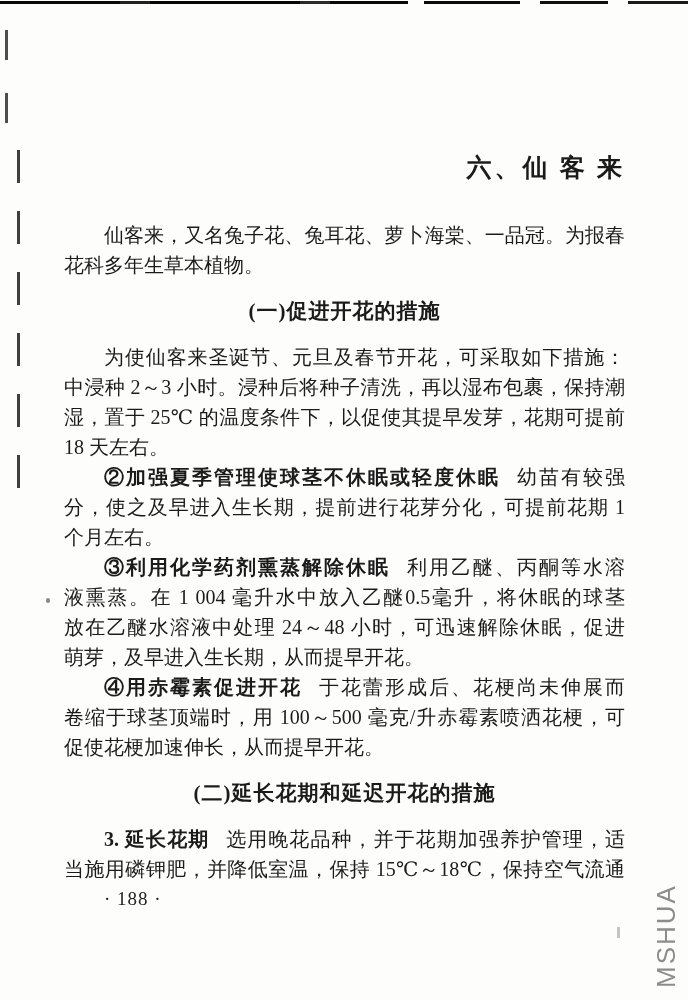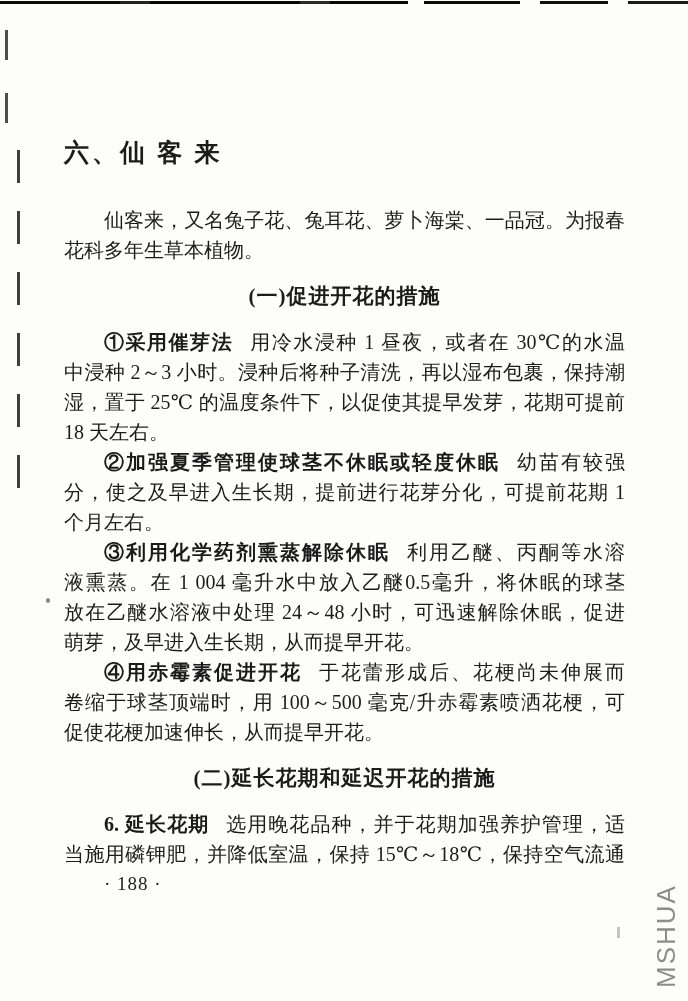--- a/index.html
+++ b/index.html
@@ -34,23 +34,23 @@
     background: repeating-linear-gradient(180deg, #3f3f3f 0 33px, rgba(0,0,0,0) 33px 61px);
   }
   .speck-a { position: absolute; left: 46px; top: 598px; width: 4px; height: 5px; background: #8a8a8a; border-radius: 2px; }
   .speck-b { position: absolute; left: 617px; top: 927px; width: 3px; height: 11px; background: #c4c4c4; }
 
   .content {
     position: absolute; left: 64px; top: 140px; width: 561px;
     font-size: 20px; line-height: 30px;
   }
   .doc-title {
-    margin: 0 0 39px 0;
+    margin: 15px 0 39px 0;
     font-size: 25px; line-height: 26px;
-    font-weight: bold; text-align: left;
+    font-weight: bold; text-align: right;
     letter-spacing: 3px;
   }
   .line {
     height: 30px; overflow: hidden;
     text-align: justify;
     margin: 0;
   }
   .line.j { text-align-last: justify; }
   .line.ind { padding-left: 40px; }
   .heading {
@@ -88,24 +88,22 @@
   <div class="speck-b"></div>
 
   <div class="content">
     <h1 class="doc-title">六、仙 客 来</h1>
 
     <div class="line ind j">仙客来，又名兔子花、兔耳花、萝卜海棠、一品冠。为报春</div>
     <div class="line">花科多年生草本植物。</div>
 
     <div class="heading">(一)促进开花的措施</div>
 
+    <div class="line ind j">为使仙客来圣诞节、元旦及春节开花，可采取如下措施：</div>
 
-    <div class="line ind j">
-      <span class="lbl">①采用催芽法</span><span>用冷水浸种 1 昼夜，或者在 30℃的水温</span>
-    </div>
     <div class="line j">中浸种 2～3 小时。浸种后将种子清洗，再以湿布包裹，保持潮</div>
     <div class="line j">湿，置于 25℃ 的温度条件下，以促使其提早发芽，花期可提前</div>
     <div class="line">18 天左右。</div>
 
     <div class="line ind j">
       <span class="lbl">②加强夏季管理使球茎不休眠或轻度休眠</span><span>幼苗有较强</span>
     </div>
     <div class="line j">分，使之及早进入生长期，提前进行花芽分化，可提前花期 1</div>
     <div class="line">个月左右。</div>
 
@@ -118,21 +116,21 @@
 
     <div class="line ind j">
       <span class="lbl">④用赤霉素促进开花</span><span>于花蕾形成后、花梗尚未伸展而</span>
     </div>
     <div class="line j">卷缩于球茎顶端时，用 100～500 毫克/升赤霉素喷洒花梗，可</div>
     <div class="line">促使花梗加速伸长，从而提早开花。</div>
 
     <div class="heading">(二)延长花期和延迟开花的措施</div>
 
     <div class="line ind j">
-      <span class="lbl">6. 延长花期</span><span>选用晚花品种，并于花期加强养护管理，适</span>
+      <span class="lbl">3. 延长花期</span><span>选用晚花品种，并于花期加强养护管理，适</span>
     </div>
     <div class="line j">当施用磷钾肥，并降低室温，保持 15℃～18℃，保持空气流通</div>
 
     <div class="page-number">· 188 ·</div>
   </div>
 
   <div class="watermark">MSHUA</div>
 </div>
 
 </body></html>

